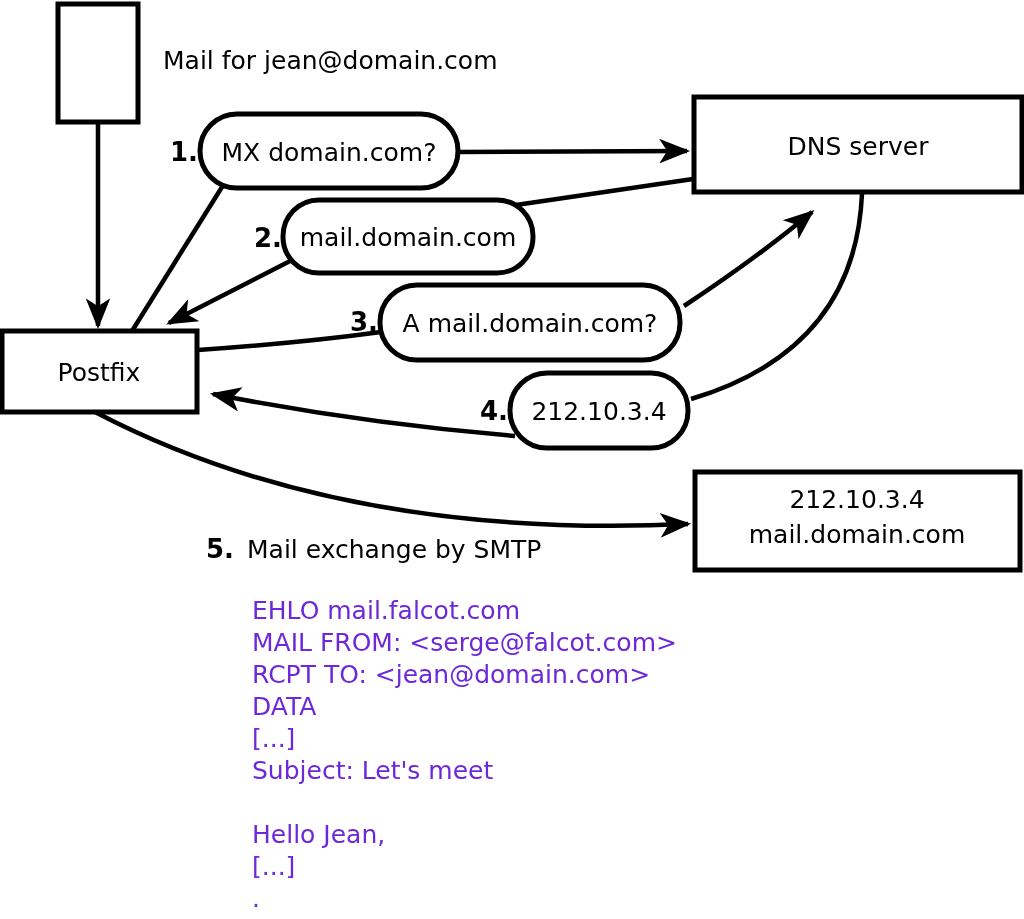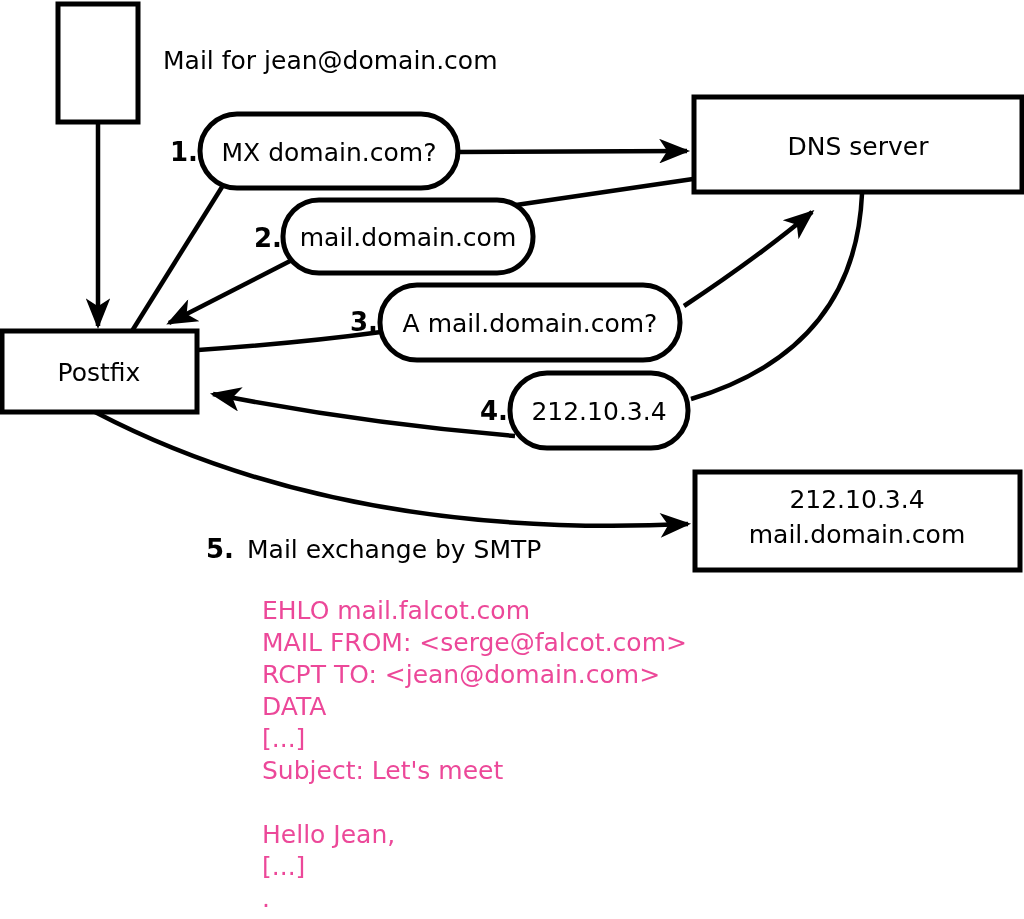--- a/index.html
+++ b/index.html
@@ -11,26 +11,26 @@
     overflow: hidden;
     font-family: "DejaVu Sans", sans-serif;
   }
   svg { position: absolute; left: 0; top: 0; }
   .edge  { fill: none; stroke: #000000; stroke-width: 4.5px; }
   .node  { fill: #ffffff; stroke: #000000; stroke-width: 5px; }
   .t     { font-family: "DejaVu Sans", sans-serif; font-size: 25px; fill: #000000; }
   .num   { font-family: "DejaVu Sans", sans-serif; font-size: 26px; font-weight: bold; fill: #000000; }
   #transcript {
     position: absolute;
-    left: 262px;
+    left: 252px;
     top: 595px;
     font-family: "DejaVu Sans", sans-serif;
     font-size: 25px;
     line-height: 32px;
-    color: #ec4899;
+    color: #6d28d9;
     white-space: pre-line;
   }
 </style>
 </head>
 <body>
 
 <div class="stage">
   <svg width="1024" height="919" viewBox="0 0 1024 919">
     <defs>
       <marker id="arr" viewBox="0 0 10 8" refX="9" refY="4" markerWidth="7.5" markerHeight="5.5" orient="auto" markerUnits="strokeWidth">

